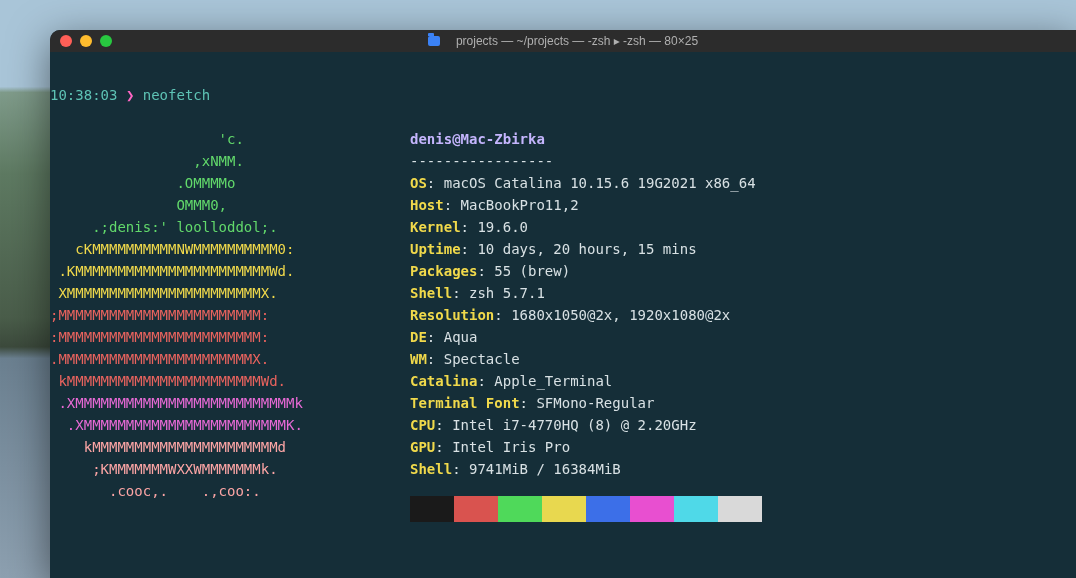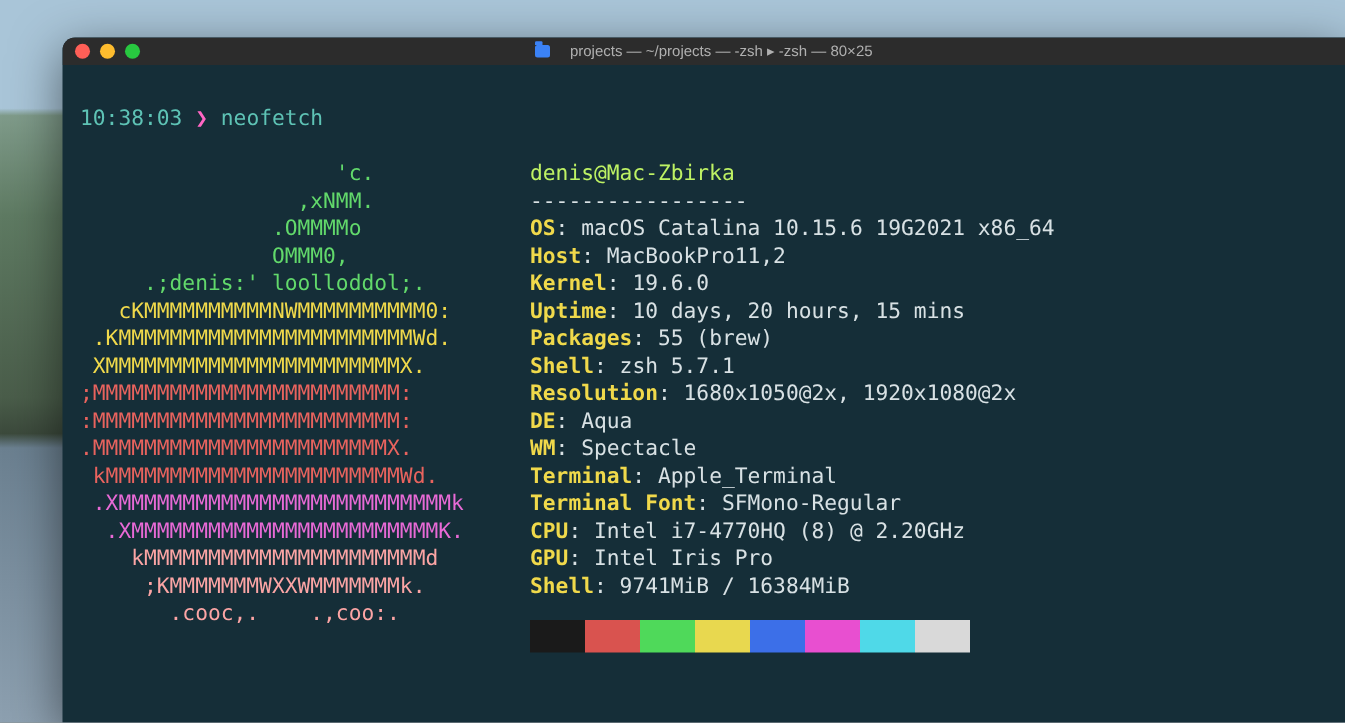--- a/index.html
+++ b/index.html
@@ -72,23 +72,23 @@
     background:#3b82f6;
     border-radius:2px;
     position:relative;
   }
   .folder-icon::before{
     content:""; position:absolute; top:-3px; left:0;
     width:6px; height:3px; background:#3b82f6; border-radius:1px 1px 0 0;
   }
   .terminal-content {
     flex: 1 1 auto;
-    padding: 10px 14px;
+    padding: 10px 0;
     font-family: "SF Mono", Menlo, Consolas, monospace;
-    font-size: 17px;
+    font-size: 14px;
     line-height: 22px;
     color: #ddd;
     white-space: pre;
   }
   .prompt-line { display:flex; gap: 0; }
   .time { color:#5ec3b5; }
   .arrow { color:#ff66c4; }
   .cmd { color:#5ec3b5; }
   .neo-row { display:flex; }
   .ascii-col {
@@ -98,21 +98,21 @@
   .info-col {
     flex: 1 1 auto;
   }
   .c-green { color:#62d96b; }
   .c-yellow { color:#f0d94b; }
   .c-red { color:#e8635e; }
   .c-magenta { color:#e86ad6; }
   .c-blue { color:#fca5a5; }
   .label { color:#f0d94b; font-weight:bold; }
   .val { color:#d8e1e4; }
-  .hostline { color:#bef264; font-weight:normal;}
+  .hostline { color:#c4b5fd; font-weight:bold;}
   .sep { color:#d8e1e4; }
   .color-swatches { display:flex; margin-top:16px;}
   .sw { width:44px; height:26px;}
   .pad { white-space:pre; }
 </style>
 </head>
 <body>
 
 <div class="desktop">
   <div class="terminal-window">
@@ -153,21 +153,21 @@
 <span class="sep">-----------------</span>
 <span><span class="label">OS</span><span class="val">: </span><span class="val">macOS Catalina 10.15.6 19G2021 x86_64</span></span>
 <span><span class="label">Host</span><span class="val">: </span><span class="val">MacBookPro11,2</span></span>
 <span><span class="label">Kernel</span><span class="val">: </span><span class="val">19.6.0</span></span>
 <span><span class="label">Uptime</span><span class="val">: </span><span class="val">10 days, 20 hours, 15 mins</span></span>
 <span><span class="label">Packages</span><span class="val">: </span><span class="val">55 (brew)</span></span>
 <span><span class="label">Shell</span><span class="val">: </span><span class="val">zsh 5.7.1</span></span>
 <span><span class="label">Resolution</span><span class="val">: </span><span class="val">1680x1050@2x, 1920x1080@2x</span></span>
 <span><span class="label">DE</span><span class="val">: </span><span class="val">Aqua</span></span>
 <span><span class="label">WM</span><span class="val">: </span><span class="val">Spectacle</span></span>
-<span><span class="label">Terminal</span><span class="val">: </span><span class="val">Apple_Terminal</span></span>
+<span><span class="label">Catalina</span><span class="val">: </span><span class="val">Apple_Terminal</span></span>
 <span><span class="label">Terminal Font</span><span class="val">: </span><span class="val">SFMono-Regular</span></span>
 <span><span class="label">CPU</span><span class="val">: </span><span class="val">Intel i7-4770HQ (8) @ 2.20GHz</span></span>
 <span><span class="label">GPU</span><span class="val">: </span><span class="val">Intel Iris Pro</span></span>
 <span><span class="label">Shell</span><span class="val">: </span><span class="val">9741MiB / 16384MiB</span></span>
 <div class="color-swatches"><div class="sw" style="background: rgb(26, 26, 26);"></div><div class="sw" style="background: rgb(217, 83, 79);"></div><div class="sw" style="background: rgb(79, 217, 90);"></div><div class="sw" style="background: rgb(232, 216, 79);"></div><div class="sw" style="background: rgb(60, 111, 232);"></div><div class="sw" style="background: rgb(232, 79, 208);"></div><div class="sw" style="background: rgb(79, 217, 232);"></div><div class="sw" style="background: rgb(217, 217, 217);"></div></div></div>
 </div>
     </div>
 
   </div>
 </div>

